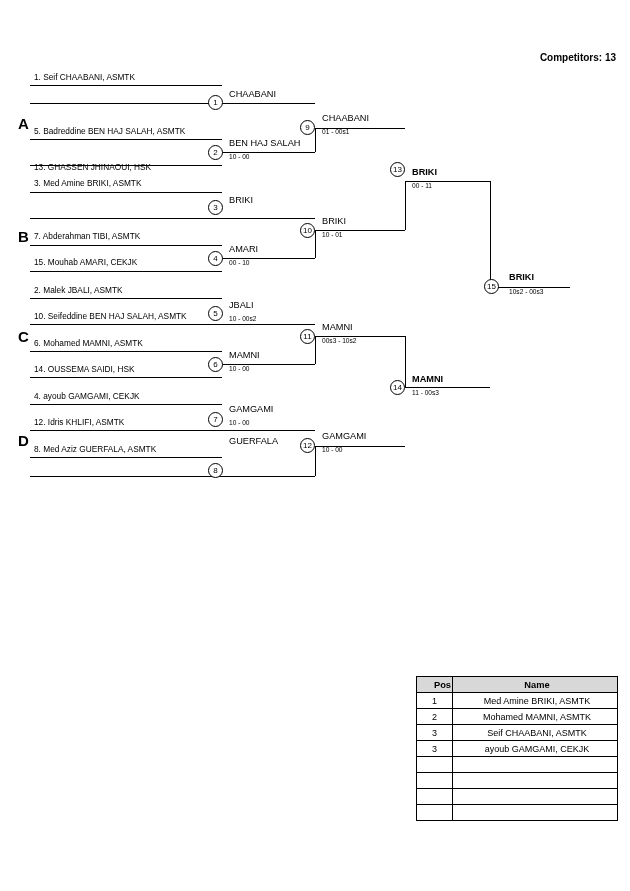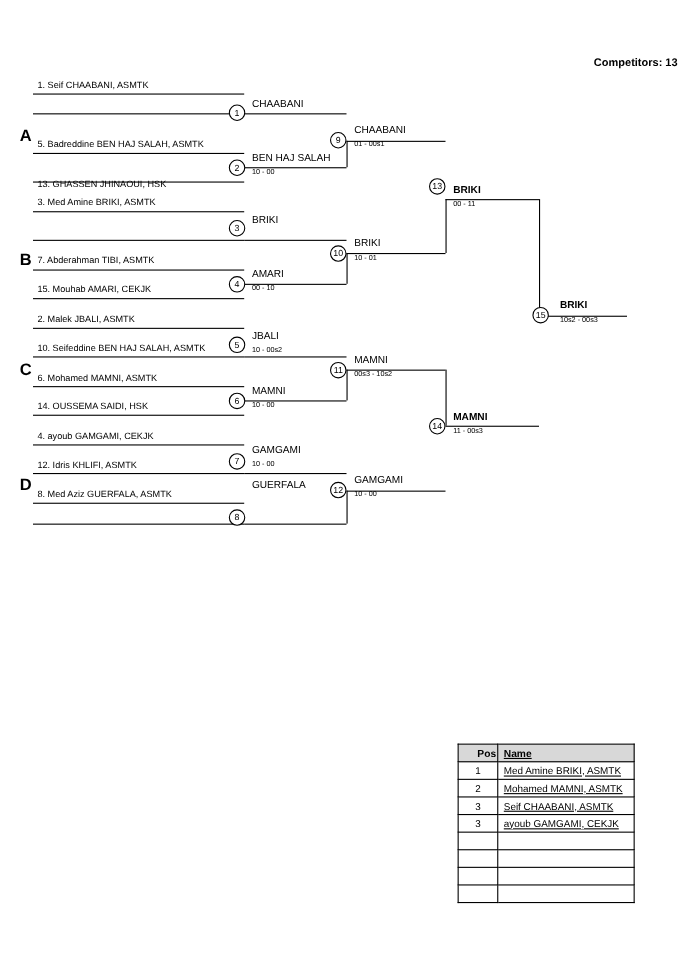--- a/index.html
+++ b/index.html
@@ -100,24 +100,23 @@
   table.results th {
     background: #d8d8d8;
     font-weight: bold;
     font-size: 9.3px;
   }
   table.results th.pos, table.results td.pos {
     width: 36px;
     text-align: right;
   }
   table.results th.name, table.results td.name {
-    width: 124px;
-    text-align: left;
+    width: 165px;
+    text-align: center;
     padding-left: 5px;
-    text-decoration: underline;
   }
   table.results td.pos { text-align: center; }
 </style>
 </head>
 <body>
 
 <div id="root">
 
   <div class="competitors">Competitors: 13</div>
 

